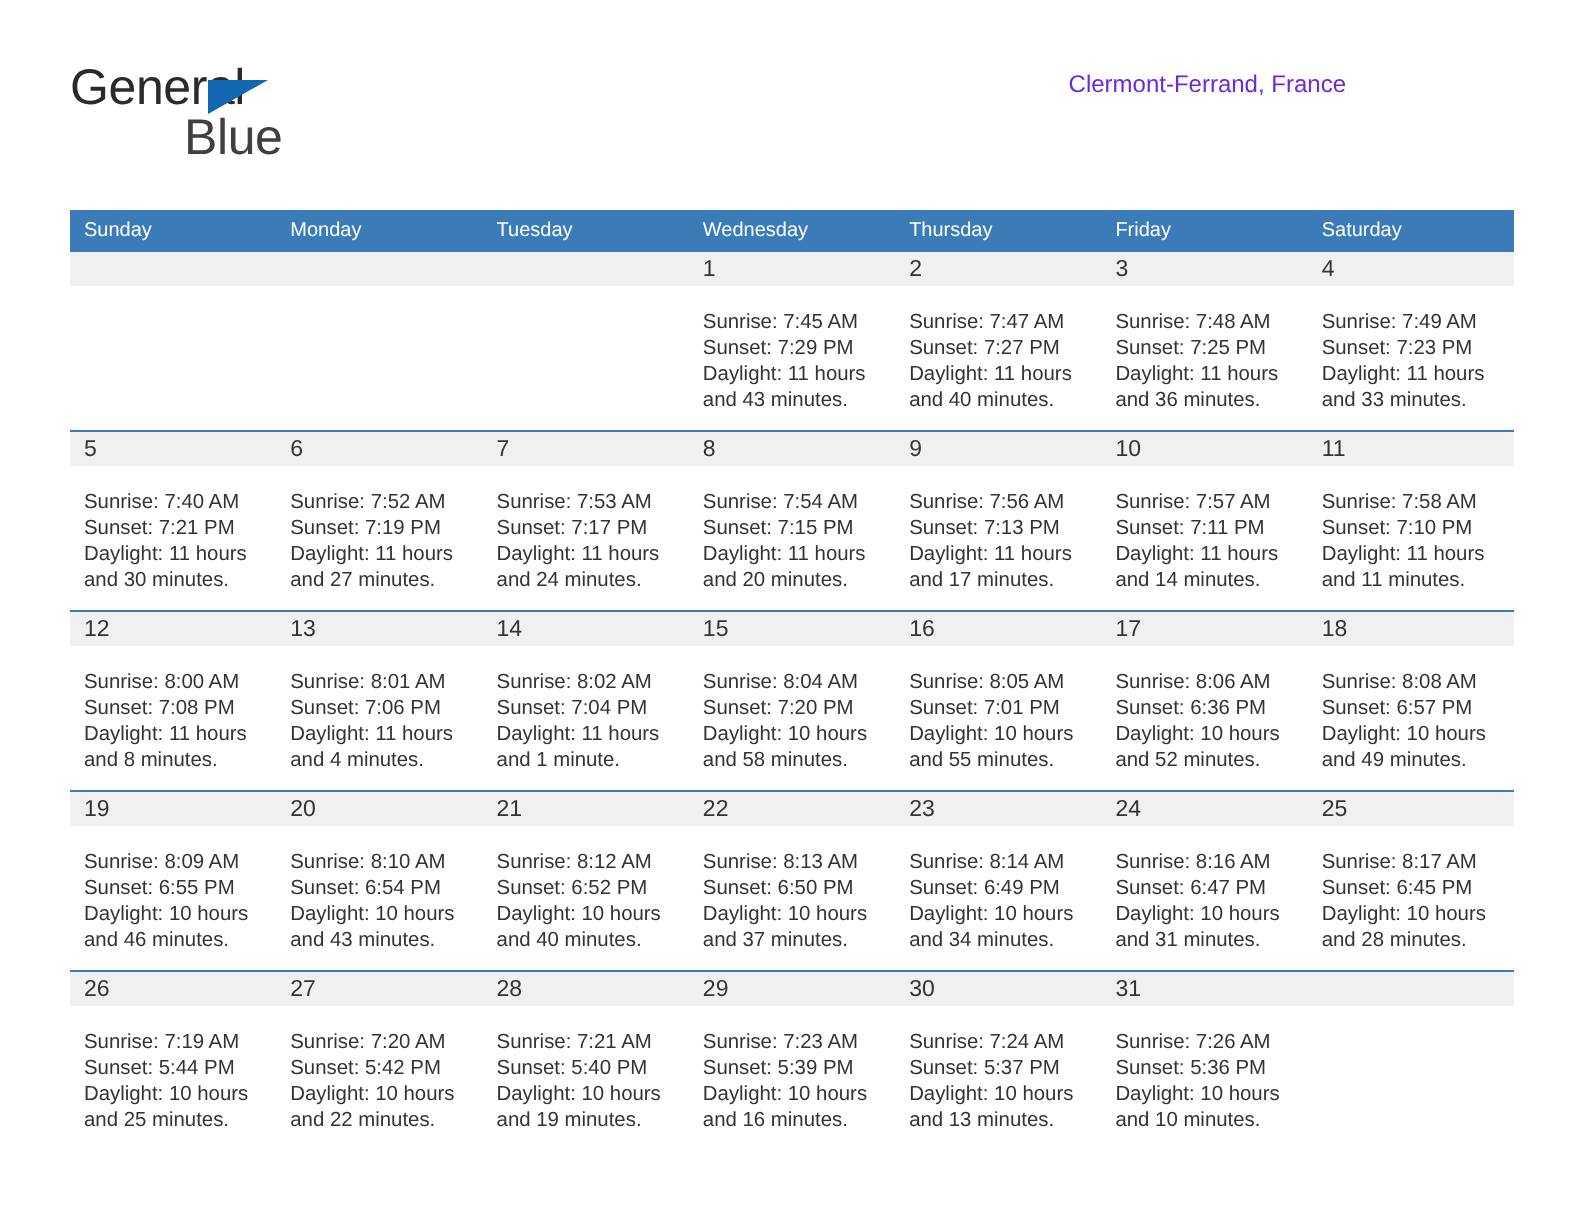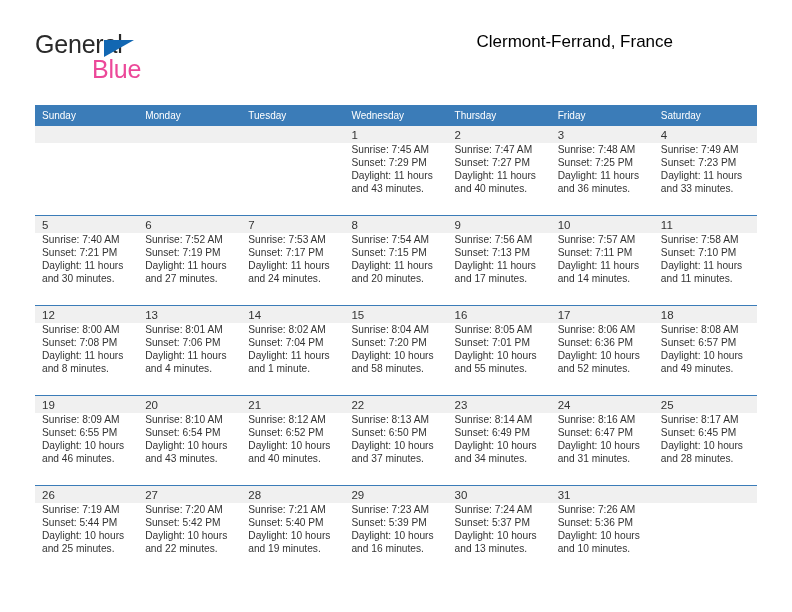--- a/index.html
+++ b/index.html
@@ -55,39 +55,39 @@
     height: 0;
     border-left: 30px solid #1267b2;
     border-bottom: 17px solid transparent;
   }
   .brand-blue {
     position: absolute;
     left: 57px;
     top: 27px;
     font-size: 25px;
     letter-spacing: -0.2px;
-    color: #ec4899;
+    color: #404040;
     font-family: "Liberation Sans", sans-serif;
   }
 
   .titles {
     position: absolute;
     right: 0;
     top: 0;
     text-align: right;
   }
   .cal-title {
     font-size: 26px;
     color: #222222;
     line-height: 34px;
     white-space: nowrap;
   }
   .cal-subtitle {
-    font-size: 17px;
-    color: #000000;
+    font-size: 12px;
+    color: #6d28d9;
     line-height: 22px;
     margin-top: 3px;
     white-space: nowrap;
   }
 
   
   .calendar {
     position: absolute;
     left: 35px;
     top: 105px;
@@ -128,21 +128,21 @@
   }
   .cell-empty .daynum {
     background: #f0f0f0;
     color: transparent;
   }
   .cell-empty .info {
     visibility: hidden;
   }
 
   .info {
-    padding: 0 6px 0 7px;
+    padding: 12px 6px 0 7px;
     font-size: 10.2px;
     line-height: 13.1px;
     color: #333333;
   }
   .info div {
     white-space: nowrap;
   }
   .info .daylight {
     white-space: normal;
   }

